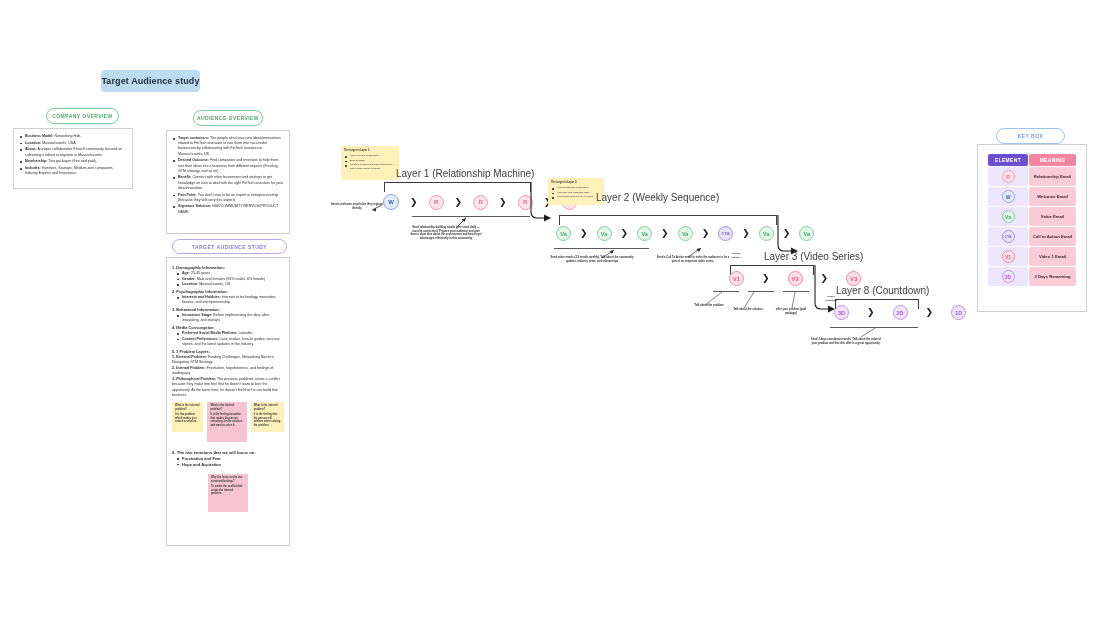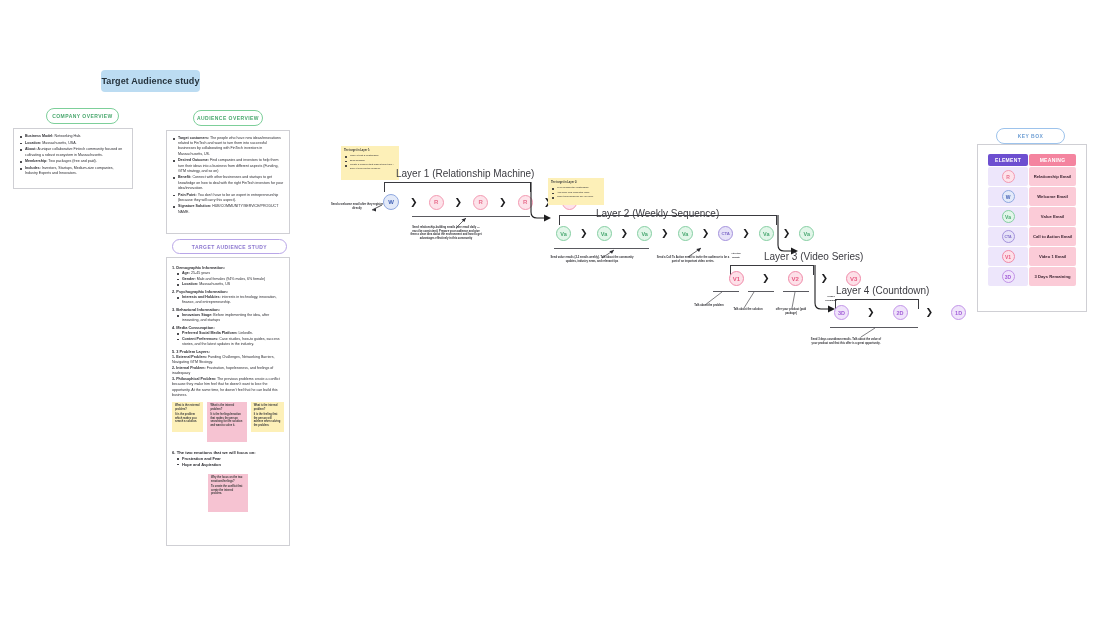--- a/index.html
+++ b/index.html
@@ -248,21 +248,21 @@
 
   <div class="abs note note-y" style="left:548px;top:178px;width:56px;height:27px;">
     <div class="note-line">The target in Layer 2:</div>
     <ul class="bullets" id="l2-sticky" style="margin:0;">
         <li style="font-size: 2.4px; line-height: 3.2px;">Keep building the relationship.</li>
         <li style="font-size: 2.4px; line-height: 3.2px;">Add more and credential value.</li>
         <li style="font-size: 2.4px; line-height: 3.2px;">Make them/audience say no mind.</li>
       </ul>
   </div>
 
-  <div class="abs layer-title" style="left:596px;top:208px;">Layer 2 (Weekly Sequence)</div>
+  <div class="abs layer-title" style="left:596px;top:192px;">Layer 2 (Weekly Sequence)</div>
 
   <div class="abs bracket" style="left:559px;top:215px;width:216px;"></div>
 
   <div class="abs" id="layer2-nodes" style="left:556px;top:226px;display:flex;align-items:center;gap:9px;">
       <div class="node node-va">Va</div>
       <div class="chev">❯</div>
       <div class="node node-va">Va</div>
       <div class="chev">❯</div>
       <div class="node node-va">Va</div>
       <div class="chev">❯</div>
@@ -325,21 +325,21 @@
   </svg>
   <svg class="arrow-svg" style="left:782px;top:290px;width:24px;height:20px;" viewBox="0 0 24 20">
     <path d="M10 18 L13 2" stroke="#2b2b30" stroke-width="0.6" fill="none"></path>
   </svg>
 
   <svg class="arrow-svg" style="left:812px;top:265px;width:30px;height:50px;" viewBox="0 0 30 50">
     <path d="M3 0 L3 38 Q3 44 9 44 L19 44" stroke="#1d1d1f" stroke-width="1.1" fill="none"></path>
     <polygon points="23,44 16,40.5 16,47.5" fill="#1d1d1f"></polygon>
   </svg>
 
-  <div class="abs layer-title" style="left:836px;top:285px;">Layer 4 (Countdown)</div>
+  <div class="abs layer-title" style="left:836px;top:285px;">Layer 8 (Countdown)</div>
 
   <div class="abs anno" style="left:823px;top:295px;width:16px;font-size:2.4px;">3 days remaining</div>
 
   <div class="abs bracket" style="left:835px;top:299px;width:82px;"></div>
 
   <div class="abs" id="layer4-nodes" style="left:834px;top:305px;display:flex;align-items:center;gap:18px;">
       <div class="node node-d">3D</div>
       <div class="chev">❯</div>
       <div class="node node-d">2D</div>
       <div class="chev">❯</div>

